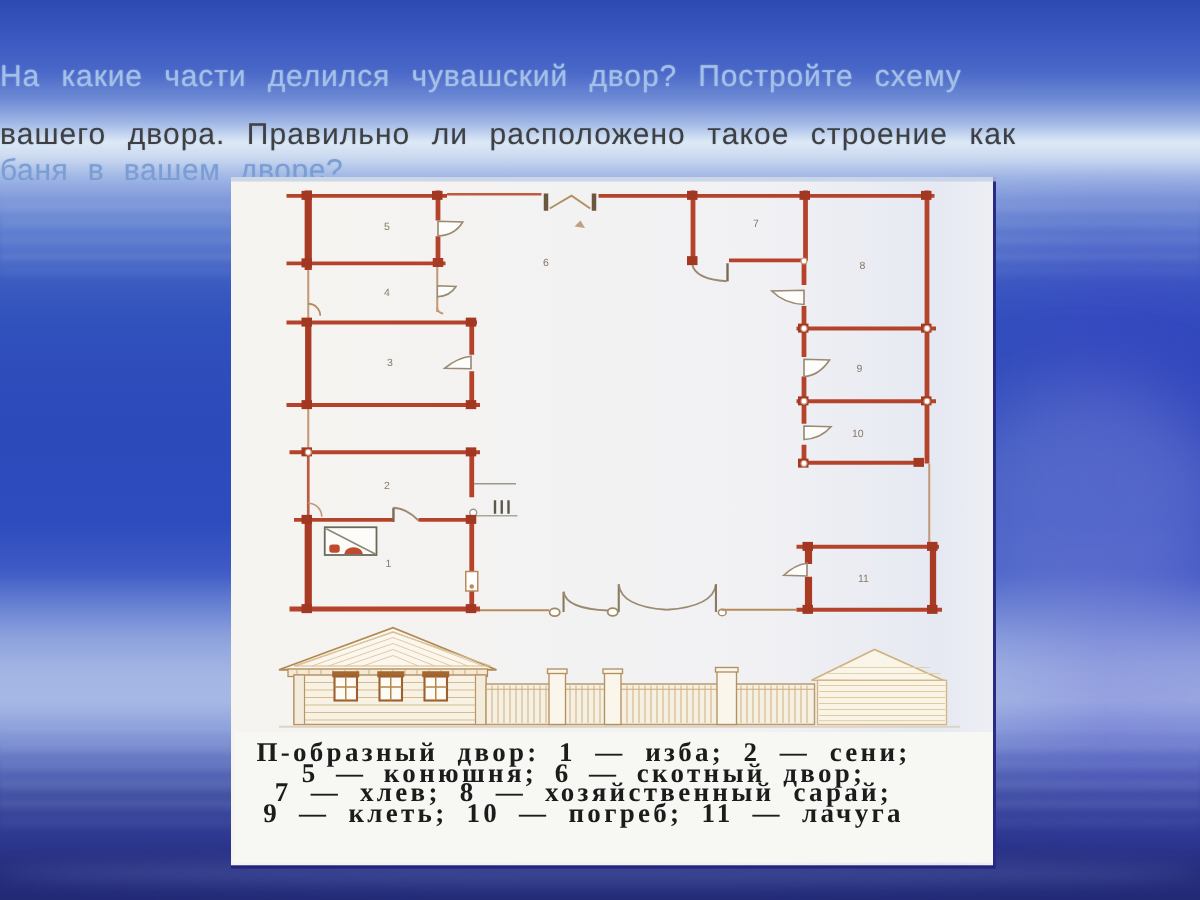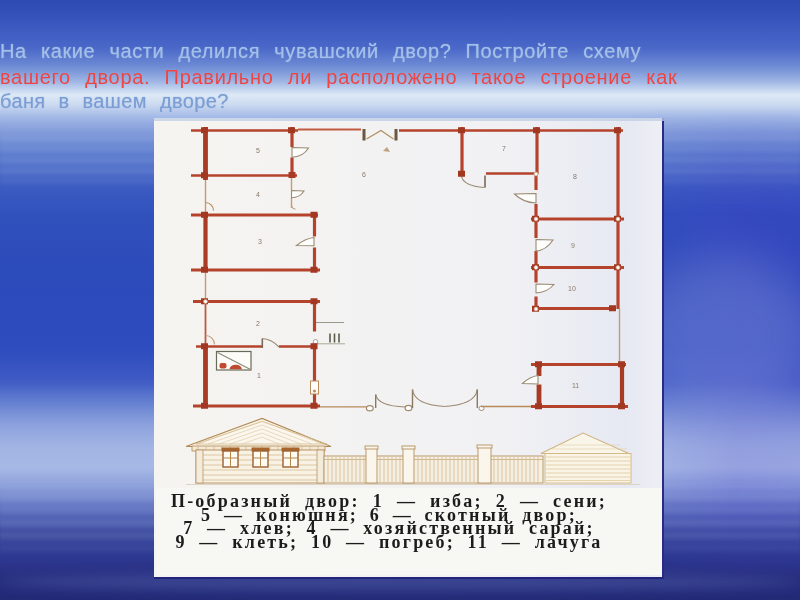--- a/index.html
+++ b/index.html
@@ -28,21 +28,21 @@
 
 <div class="abs" style="left:0;top:478px;width:800px;height:80px;background:
   repeating-linear-gradient(to bottom, rgba(190,205,238,0.0) 0px, rgba(190,205,238,0.14) 6px, rgba(190,205,238,0.0) 13px);filter:blur(1.5px);-webkit-mask-image:linear-gradient(to bottom,transparent,black 30%,black 70%,transparent);"></div>
 
 <div class="abs" style="left:0;top:574px;width:800px;height:16px;background:rgba(96,110,180,0.4);border-radius:50%;filter:blur(6px);"></div>
 
 <div class="abs" style="left:0;top:40px;width:800px;text-align:left;color:#a4bfe8;font-size:20px;letter-spacing:0.4px;text-shadow:0 0 1.2px rgba(150,180,225,0.95);">
 
   <div style="word-spacing:8px;letter-spacing:0.6px;">На какие части делился чувашский двор? Постройте схему</div>
 
-  <div style="word-spacing:8px;letter-spacing:0.7px;margin-top:3px;color:#ef4444;">вашего двора. Правильно ли расположено такое строение как</div>
+  <div style="word-spacing:8px;letter-spacing:0.7px;margin-top:16px;color:#404040;">вашего двора. Правильно ли расположено такое строение как</div>
 
   <div style="word-spacing:7px;margin-top:1px;color:#7b9dd4;">баня в вашем дворе?</div>
 </div>
 
 <div class="abs" style="left:154px;top:118px;width:508px;height:459px;background:
   linear-gradient(90deg, #f6f4f0 0%, #f1f1f4 70%, #e6e9f2 93%, #edeff4 100%);border-bottom:2px solid #23247c;border-right:2px solid #282a86;"></div>
 
 <div class="abs" style="left:154px;top:118px;width:510px;height:3px;background:rgba(190,205,228,0.75);"></div>
 
 <div class="abs" style="left:156px;top:488px;width:506px;height:87px;background:#f7f7f3;"></div>
@@ -426,16 +426,16 @@
   </g>
 </svg>
 
 <div class="abs" style="left:154px;top:495px;width:470px;text-align:center;color:#1c1c1c;font-weight:bold;font-size:18px;line-height:13.7px;letter-spacing:2.2px;word-spacing:6px;font-family:'Liberation Serif',serif;">
 
   <div style="word-spacing:6.3px;">П-образный двор: 1 — изба; 2 — сени;</div>
 
 
   <div style="word-spacing:5px;">5 — конюшня; 6 — скотный двор;</div>
 
-  <div>7 — хлев; 4 — хозяйственный сарай;</div>
+  <div>7 — хлев; 8 — хозяйственный сарай;</div>
 
   <div>9 — клеть; 10 — погреб; 11 — лачуга</div>
 </div>
 
 </body></html>

